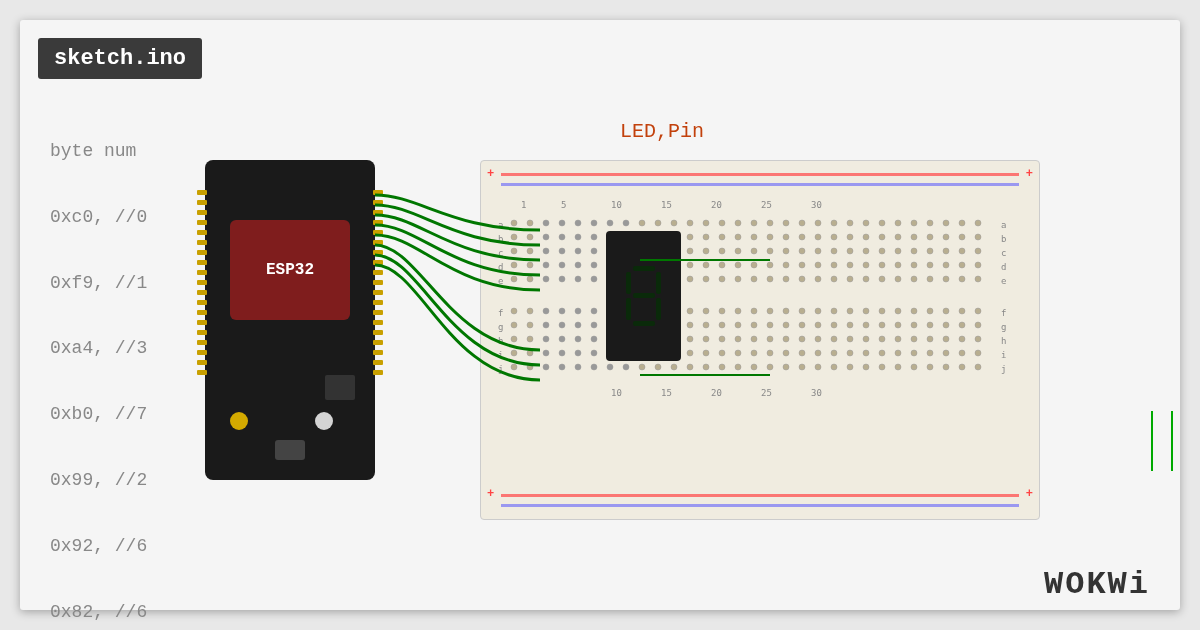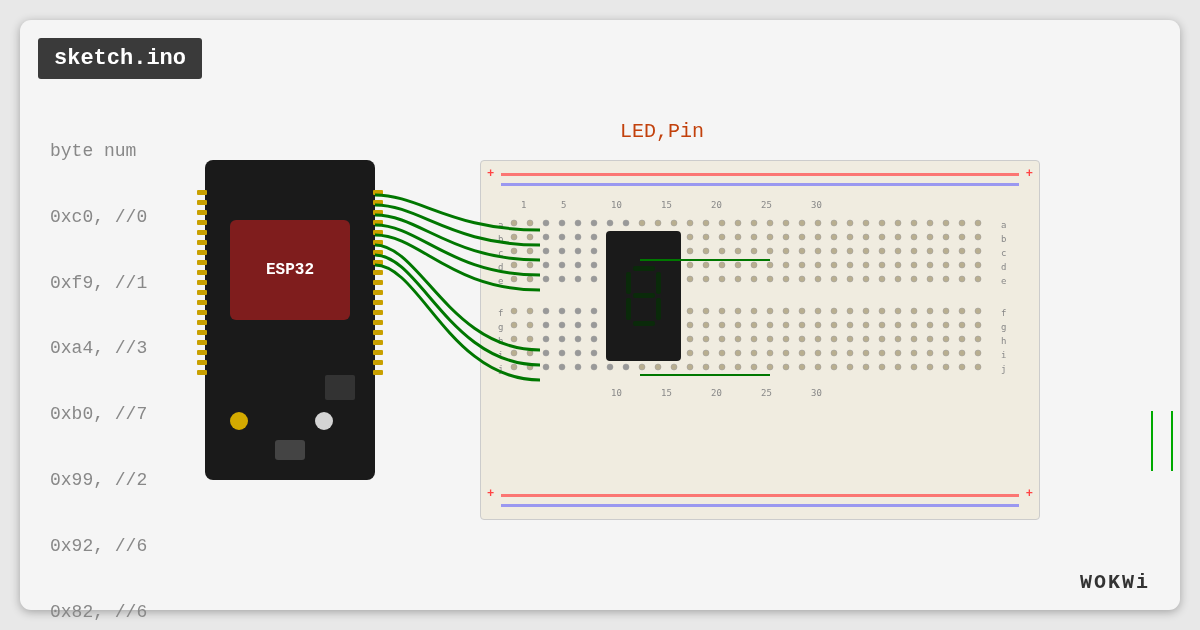--- a/index.html
+++ b/index.html
@@ -12,21 +12,21 @@
       position: relative;
     }
 
     .main-container {
       width: 1160px;
       height: 590px;
       background: #f5f5f5;
       position: absolute;
       top: 20px;
       left: 20px;
-      border-radius: 11px;
+      border-radius: 3px;
       box-shadow: 0 2px 10px rgba(0,0,0,0.3);
     }
 
     
     .title-bar {
       position: absolute;
       top: 18px;
       left: 18px;
       background: #3a3a3a;
       padding: 8px 16px;
@@ -293,23 +293,23 @@
       top: 100px;
       left: 30px;
       font-size: 18px;
       color: #888;
       font-family: 'Courier New', monospace;
     }
 
     
     .wokwi-logo {
       position: absolute;
-      bottom: 16px;
+      bottom: 7px;
       right: 30px;
-      font-size: 20px;
+      font-size: 32px;
       font-weight: bold;
       color: #333;
       font-family: 'Courier New', monospace;
       letter-spacing: 2px;
     }
 
     
     .green-vline1 {
       position: absolute;
       top: 250px;

